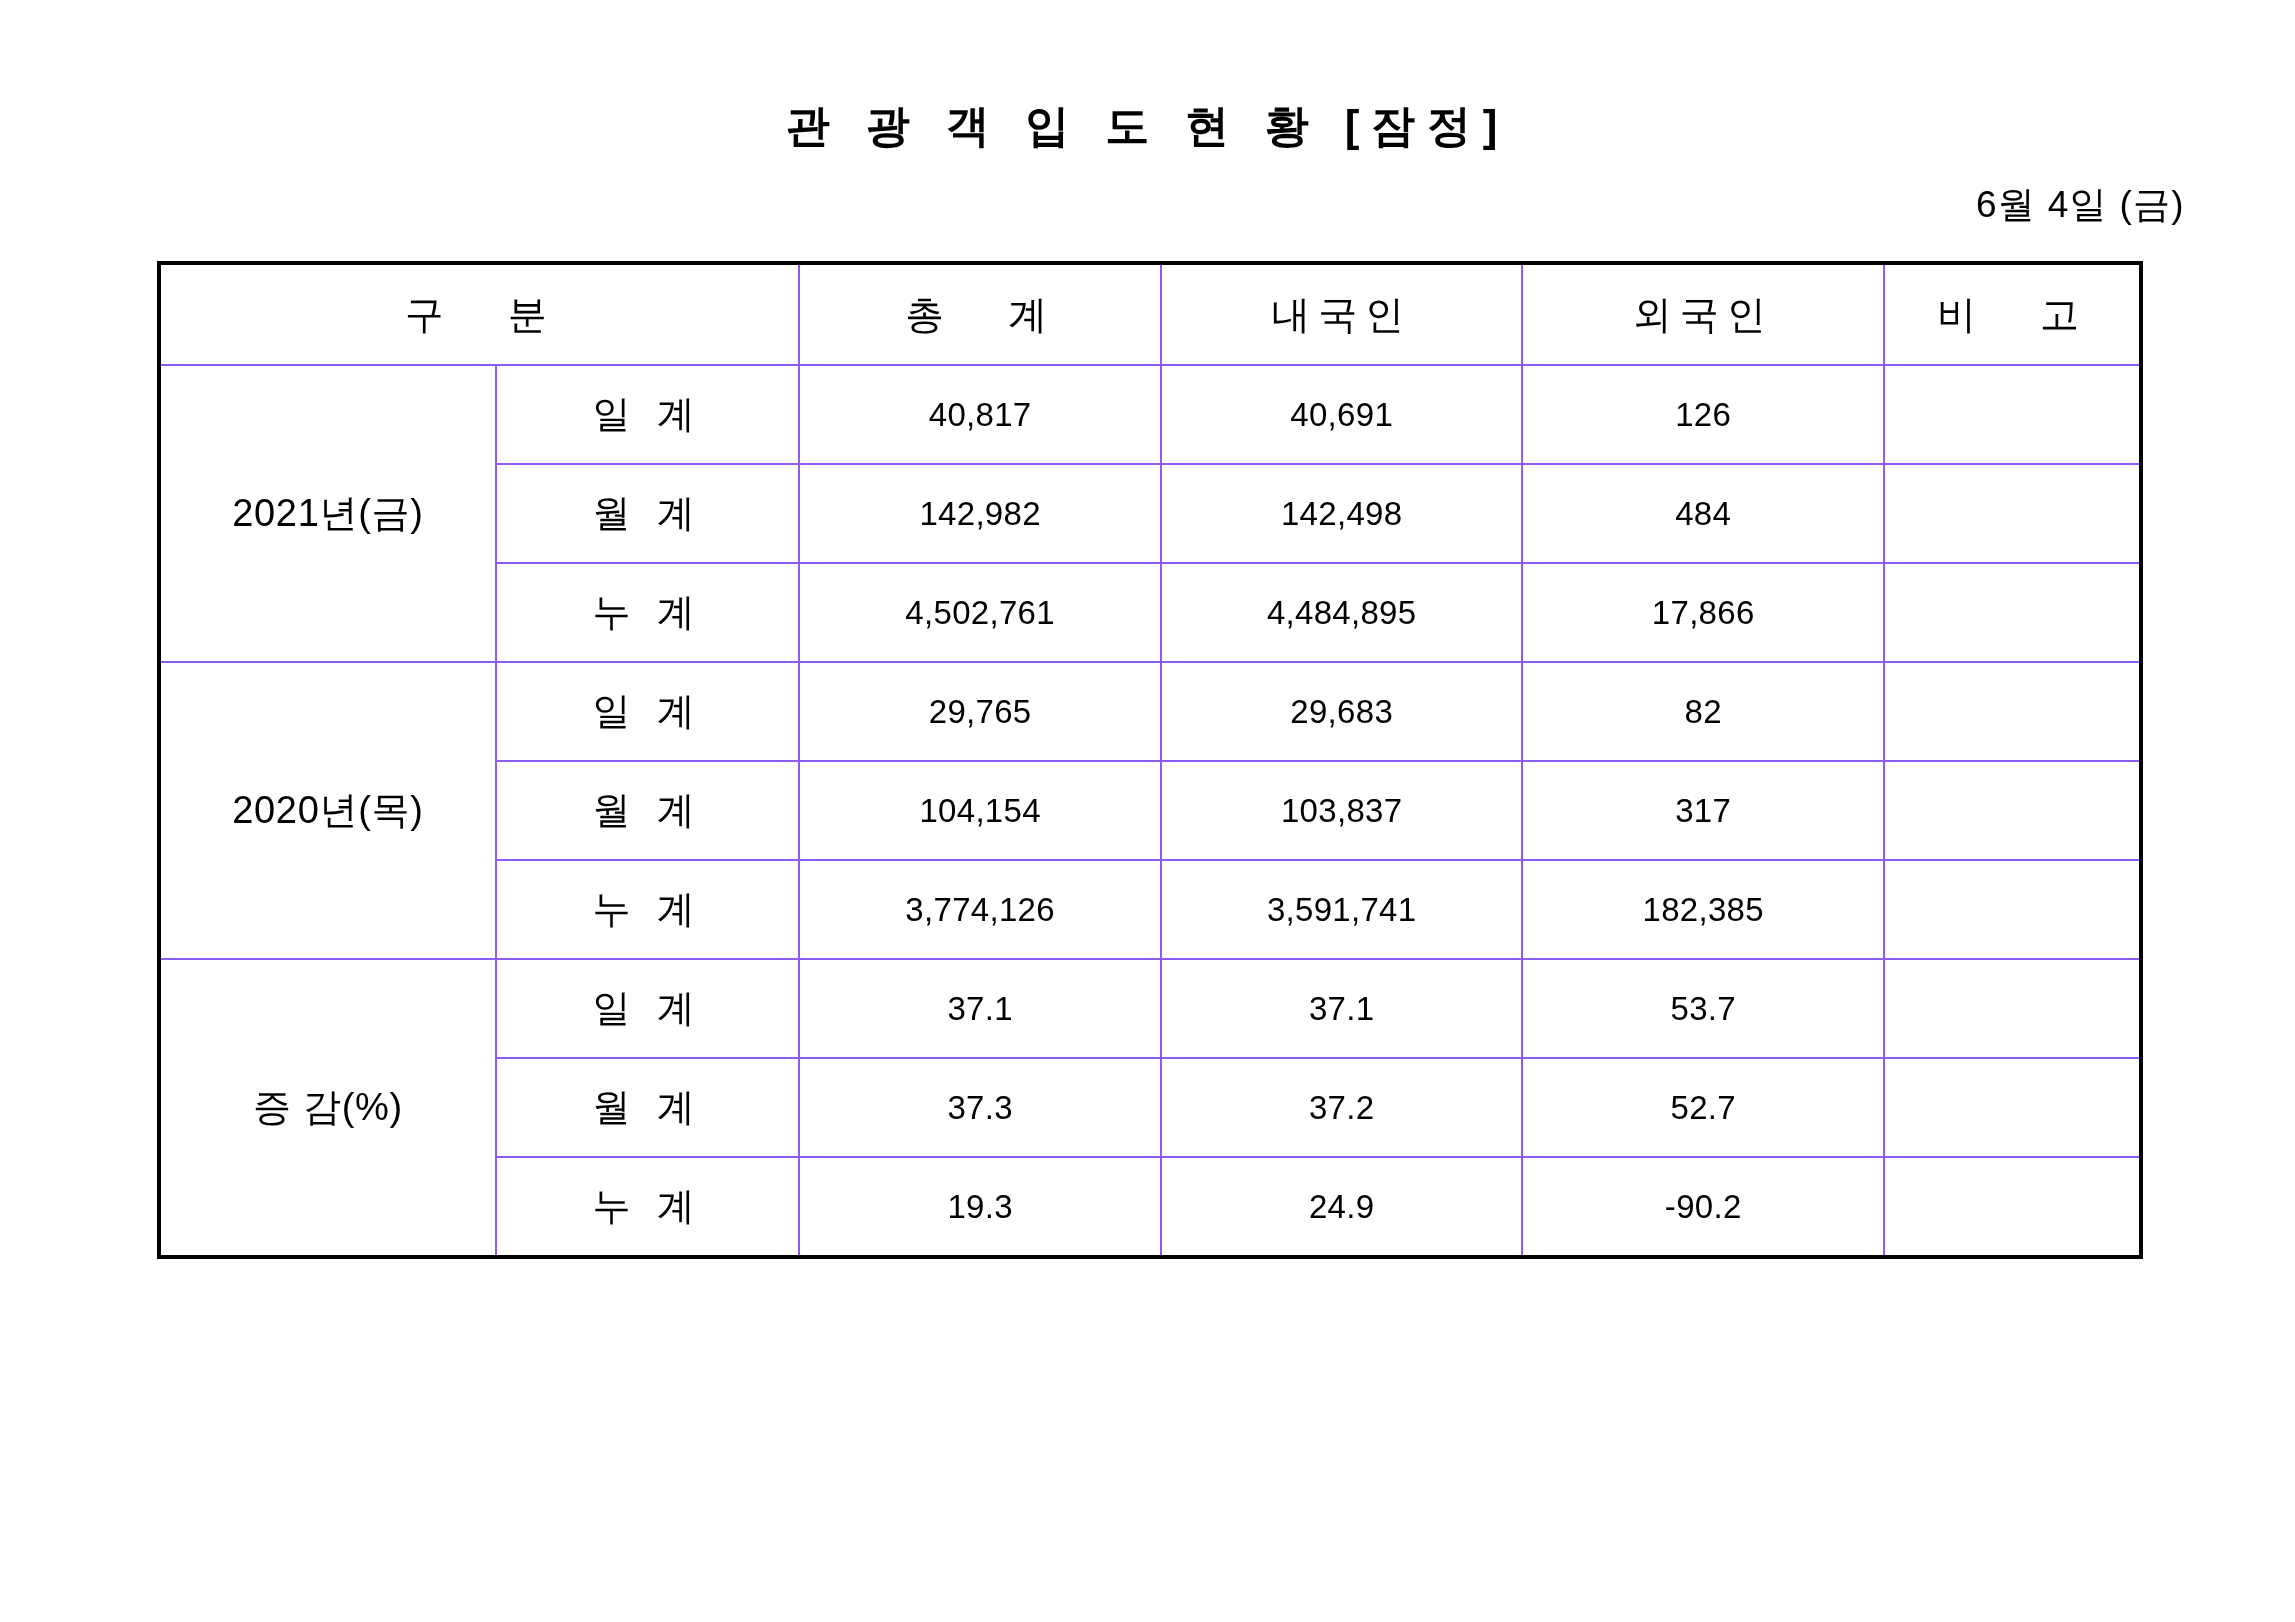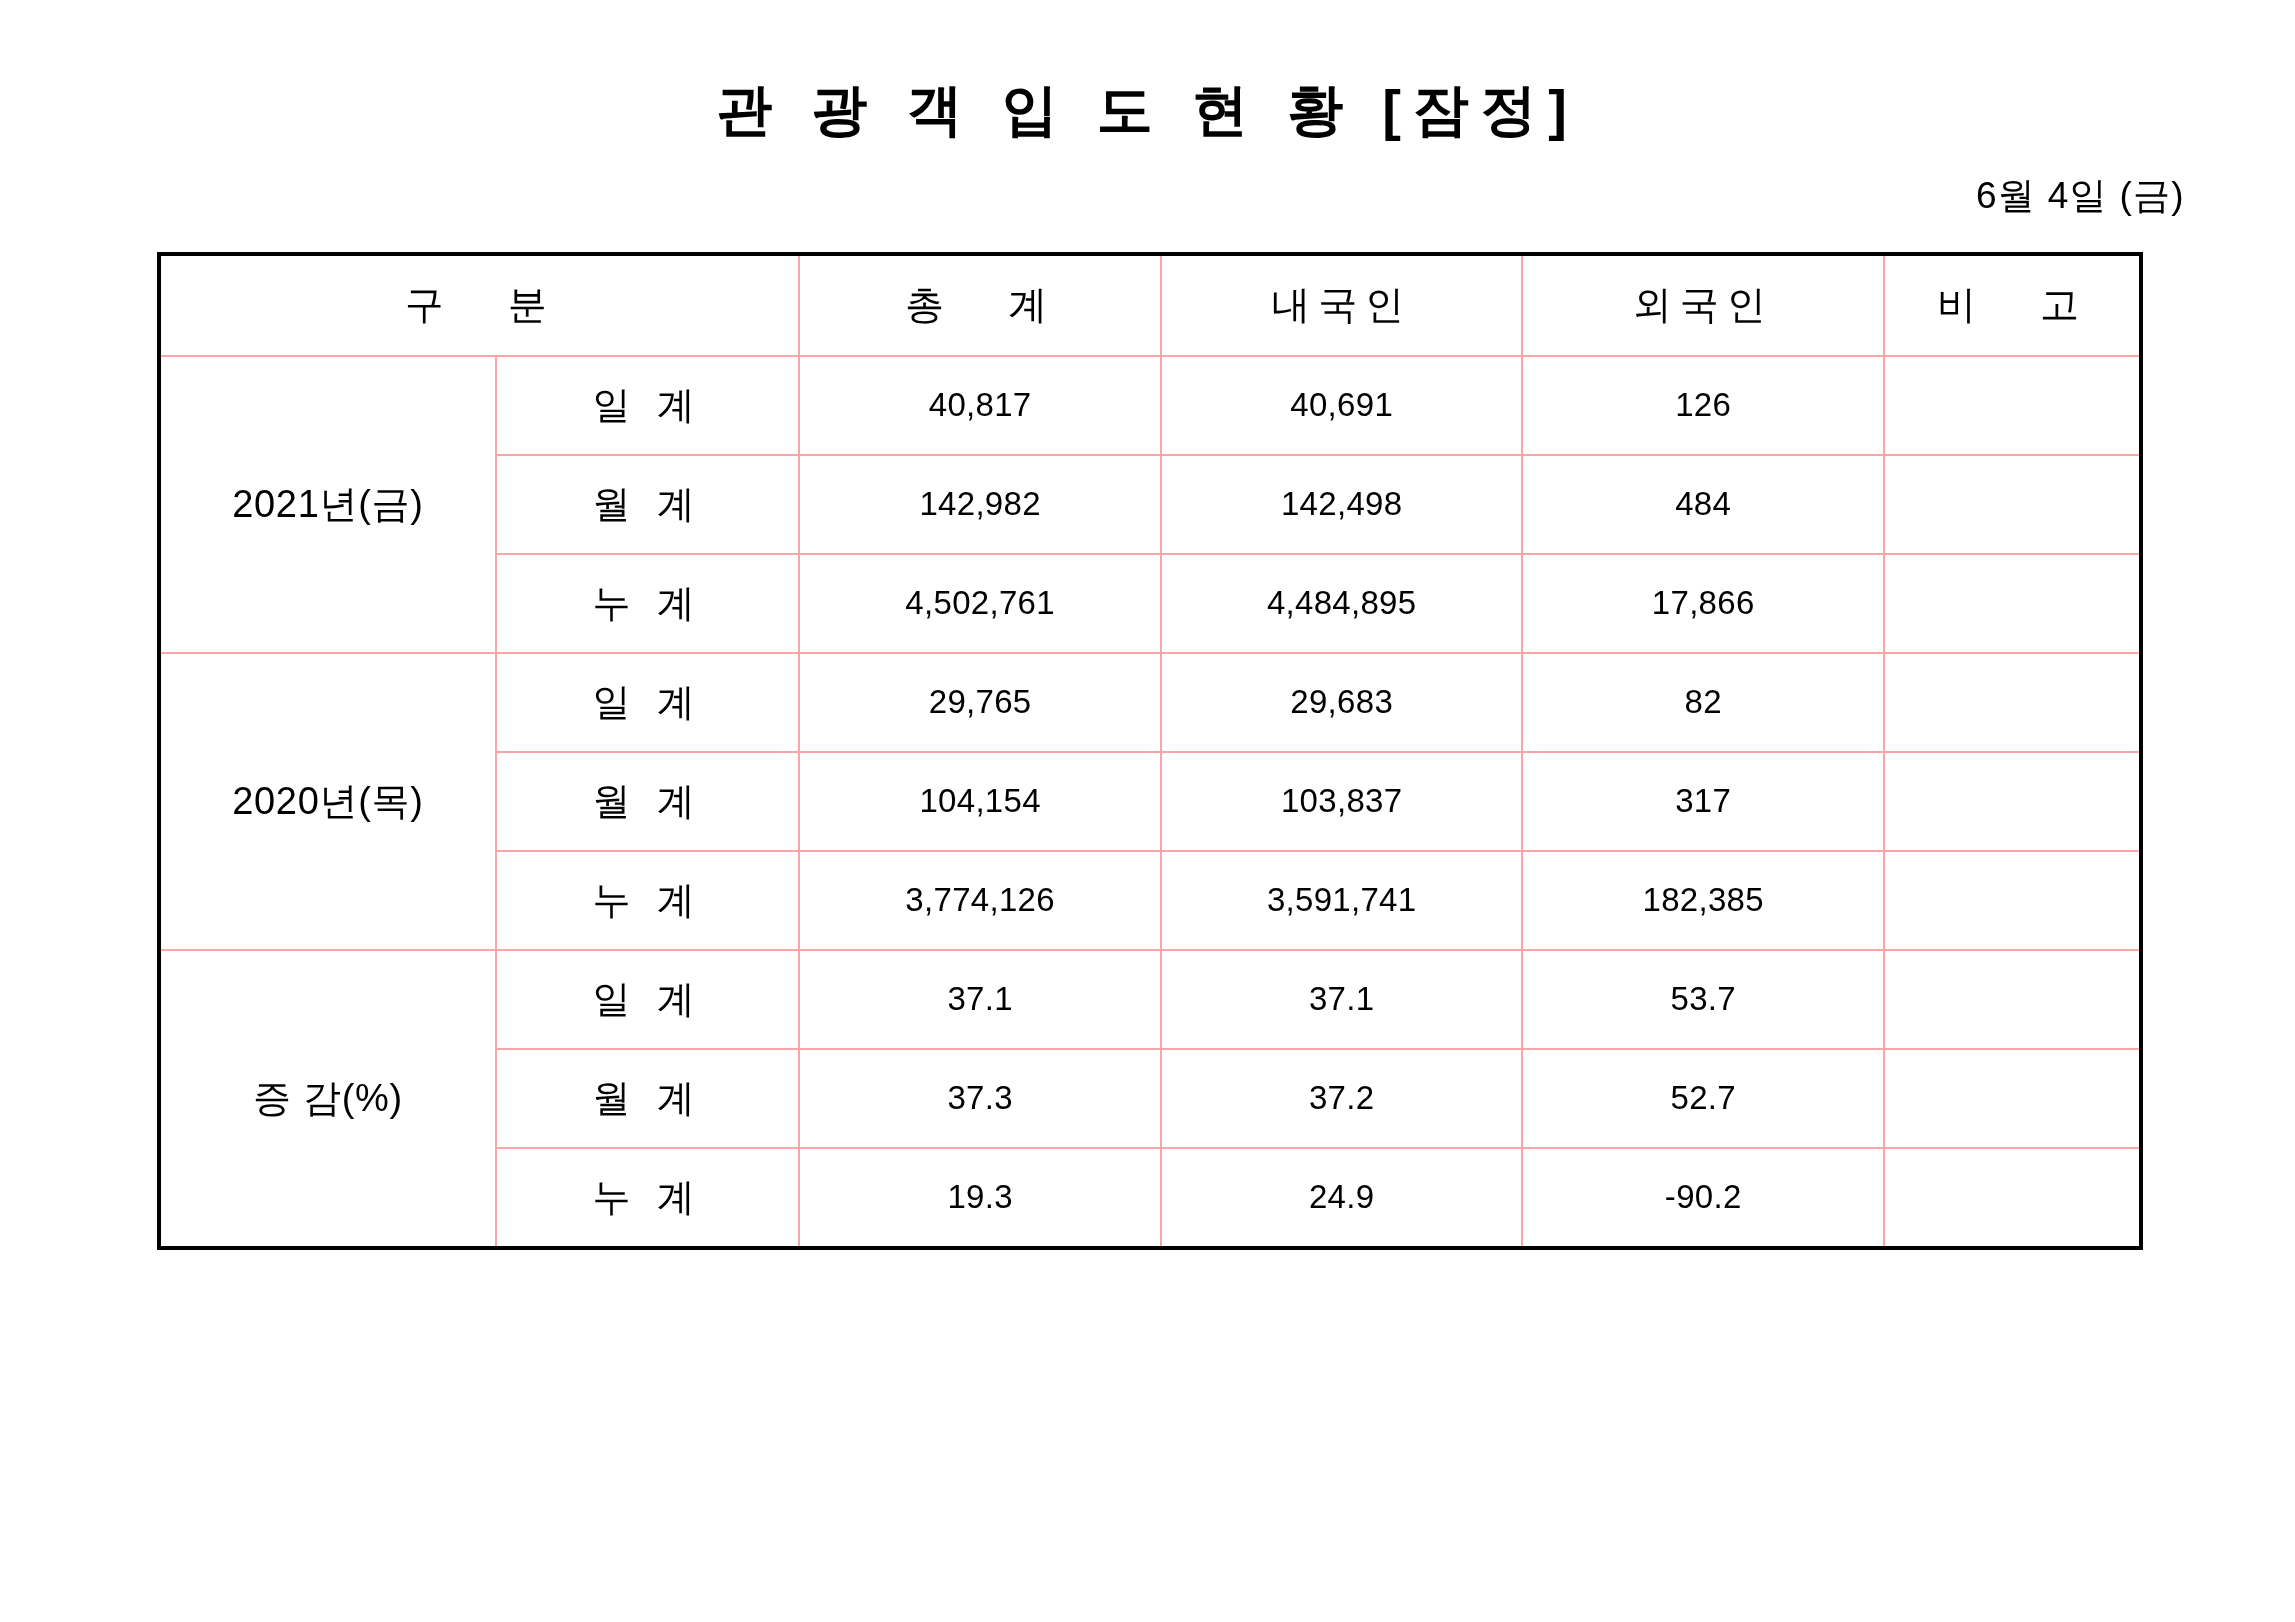--- a/index.html
+++ b/index.html
@@ -16,24 +16,24 @@
   }
   .page {
     position: relative;
     width: 2295px;
     height: 1623px;
     box-sizing: border-box;
     padding: 0;
   }
   .title {
     text-align: center;
-    font-size: 56px;
+    font-size: 44px;
     font-weight: 700;
     letter-spacing: 11.8px;
-    margin-top: 76px;
+    margin-top: 100px;
     margin-bottom: 0;
     line-height: 1.2;
     white-space: pre;
   }
   .date-line {
     text-align: right;
     font-size: 37px;
     font-weight: 400;
     margin-top: 27.5px;
     padding-right: 110px;
@@ -43,21 +43,21 @@
     margin-top: 31px;
     padding-left: 157px;
     padding-right: 152px;
   }
   table.stat {
     border-collapse: collapse;
     width: 100%;
     table-layout: fixed;
   }
   table.stat td, table.stat th {
-    border: 2px solid #fca5a5;
+    border: 2px solid #8b5cf6;
     text-align: center;
     vertical-align: middle;
     padding: 0;
     font-weight: 400;
   }
   table.stat {
     border: 4.6px solid #000000;
   }
   .hdr-cell {
     height: 99px;

